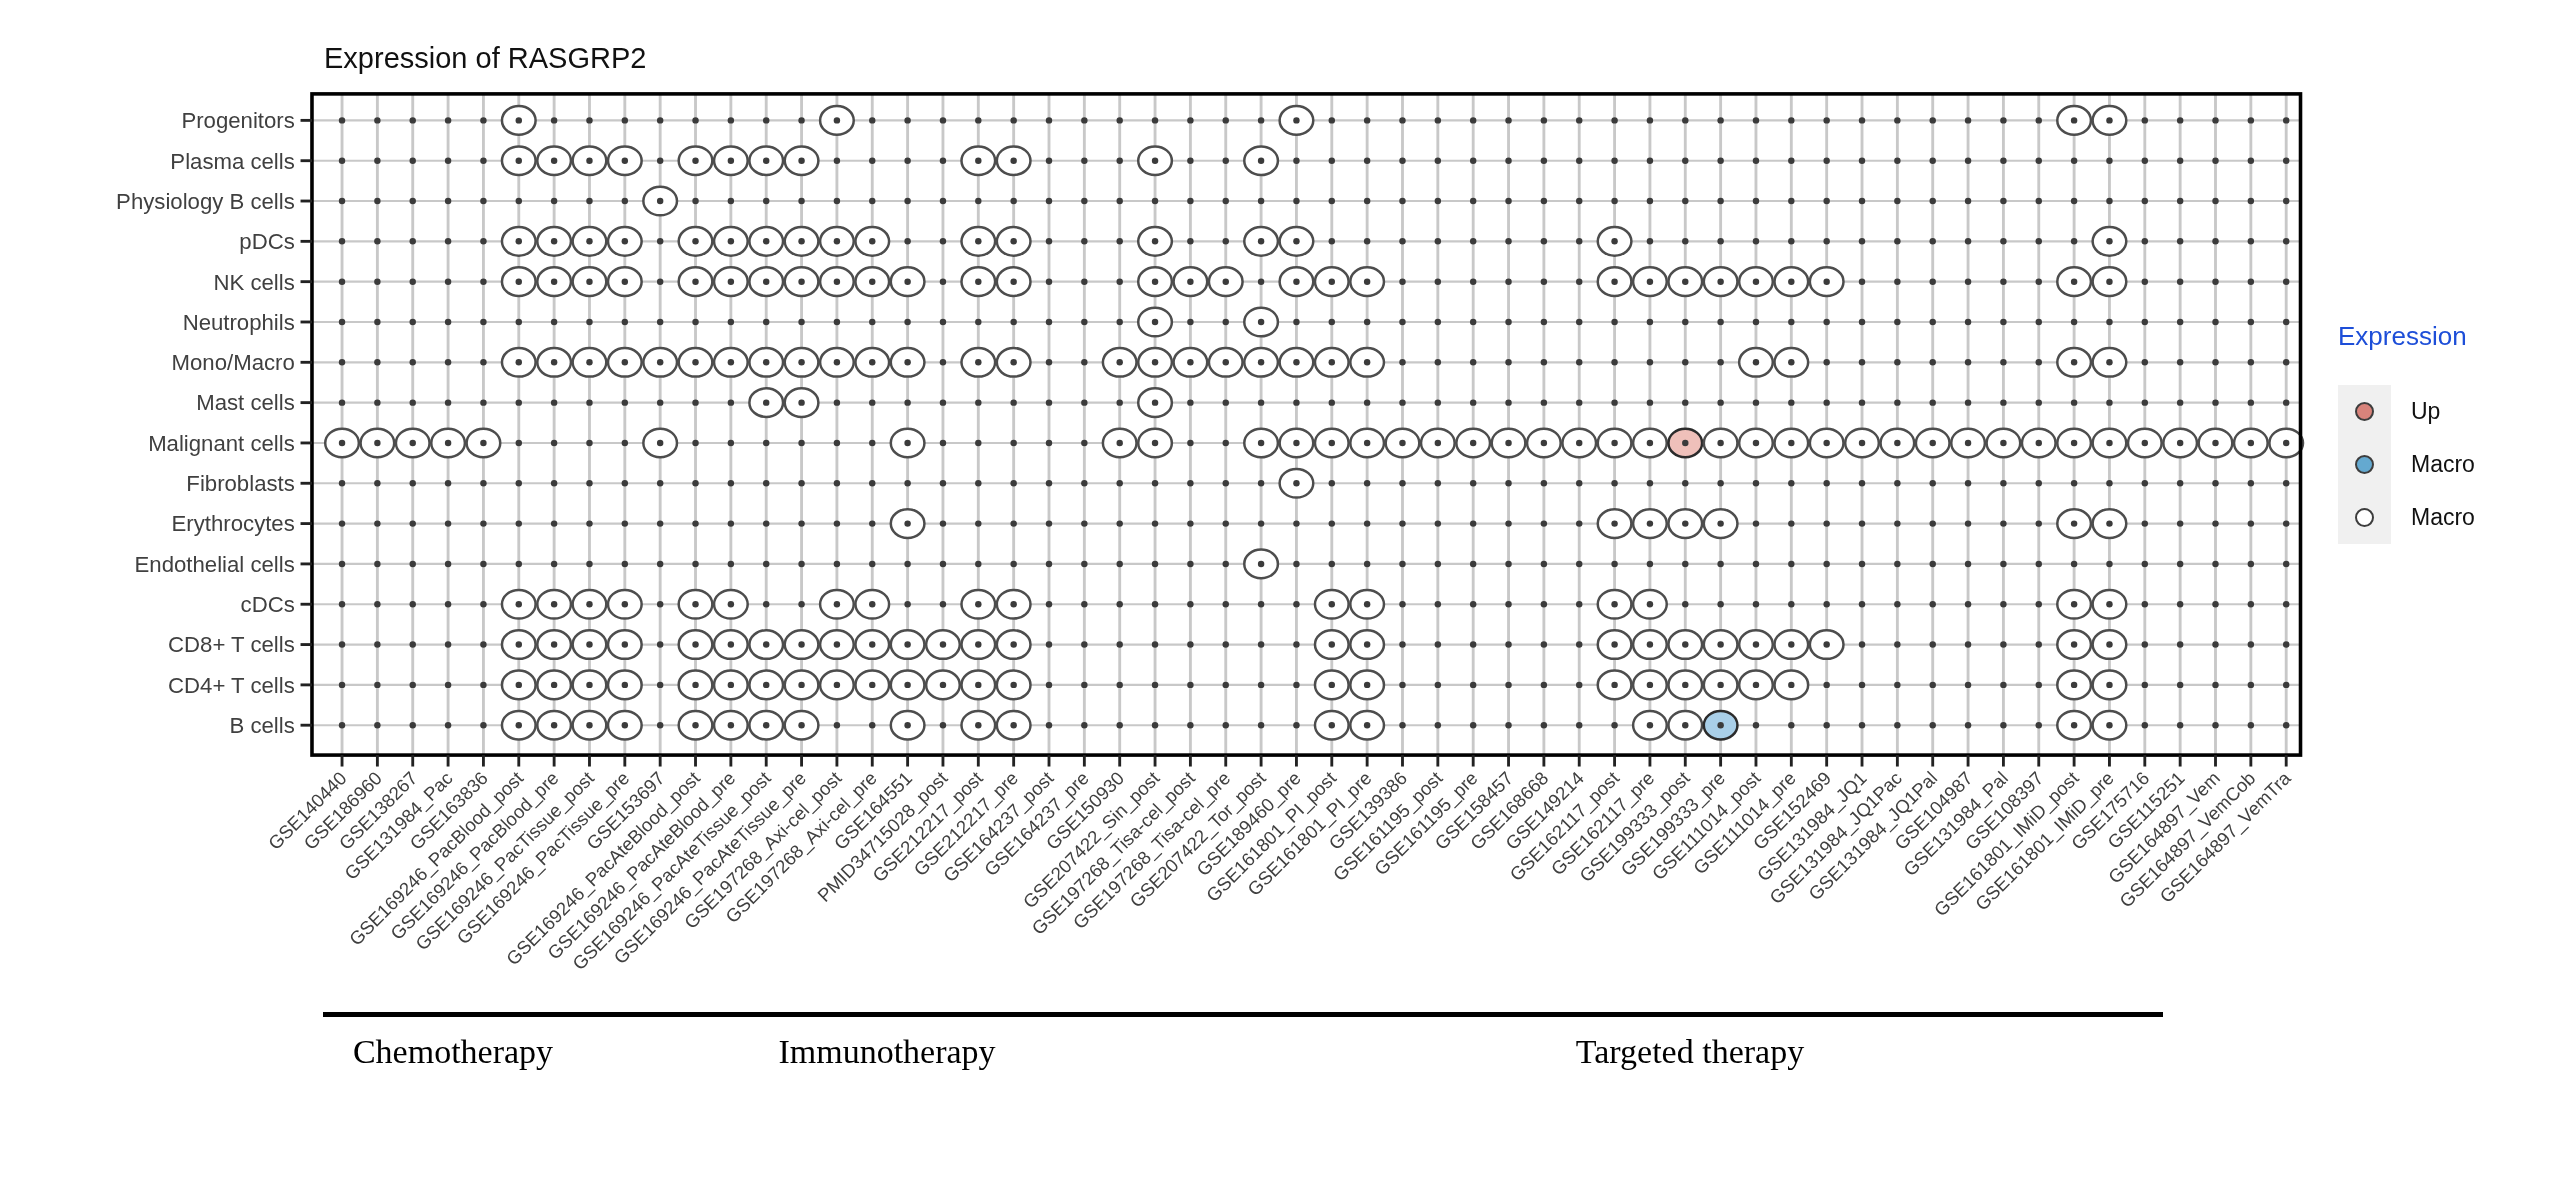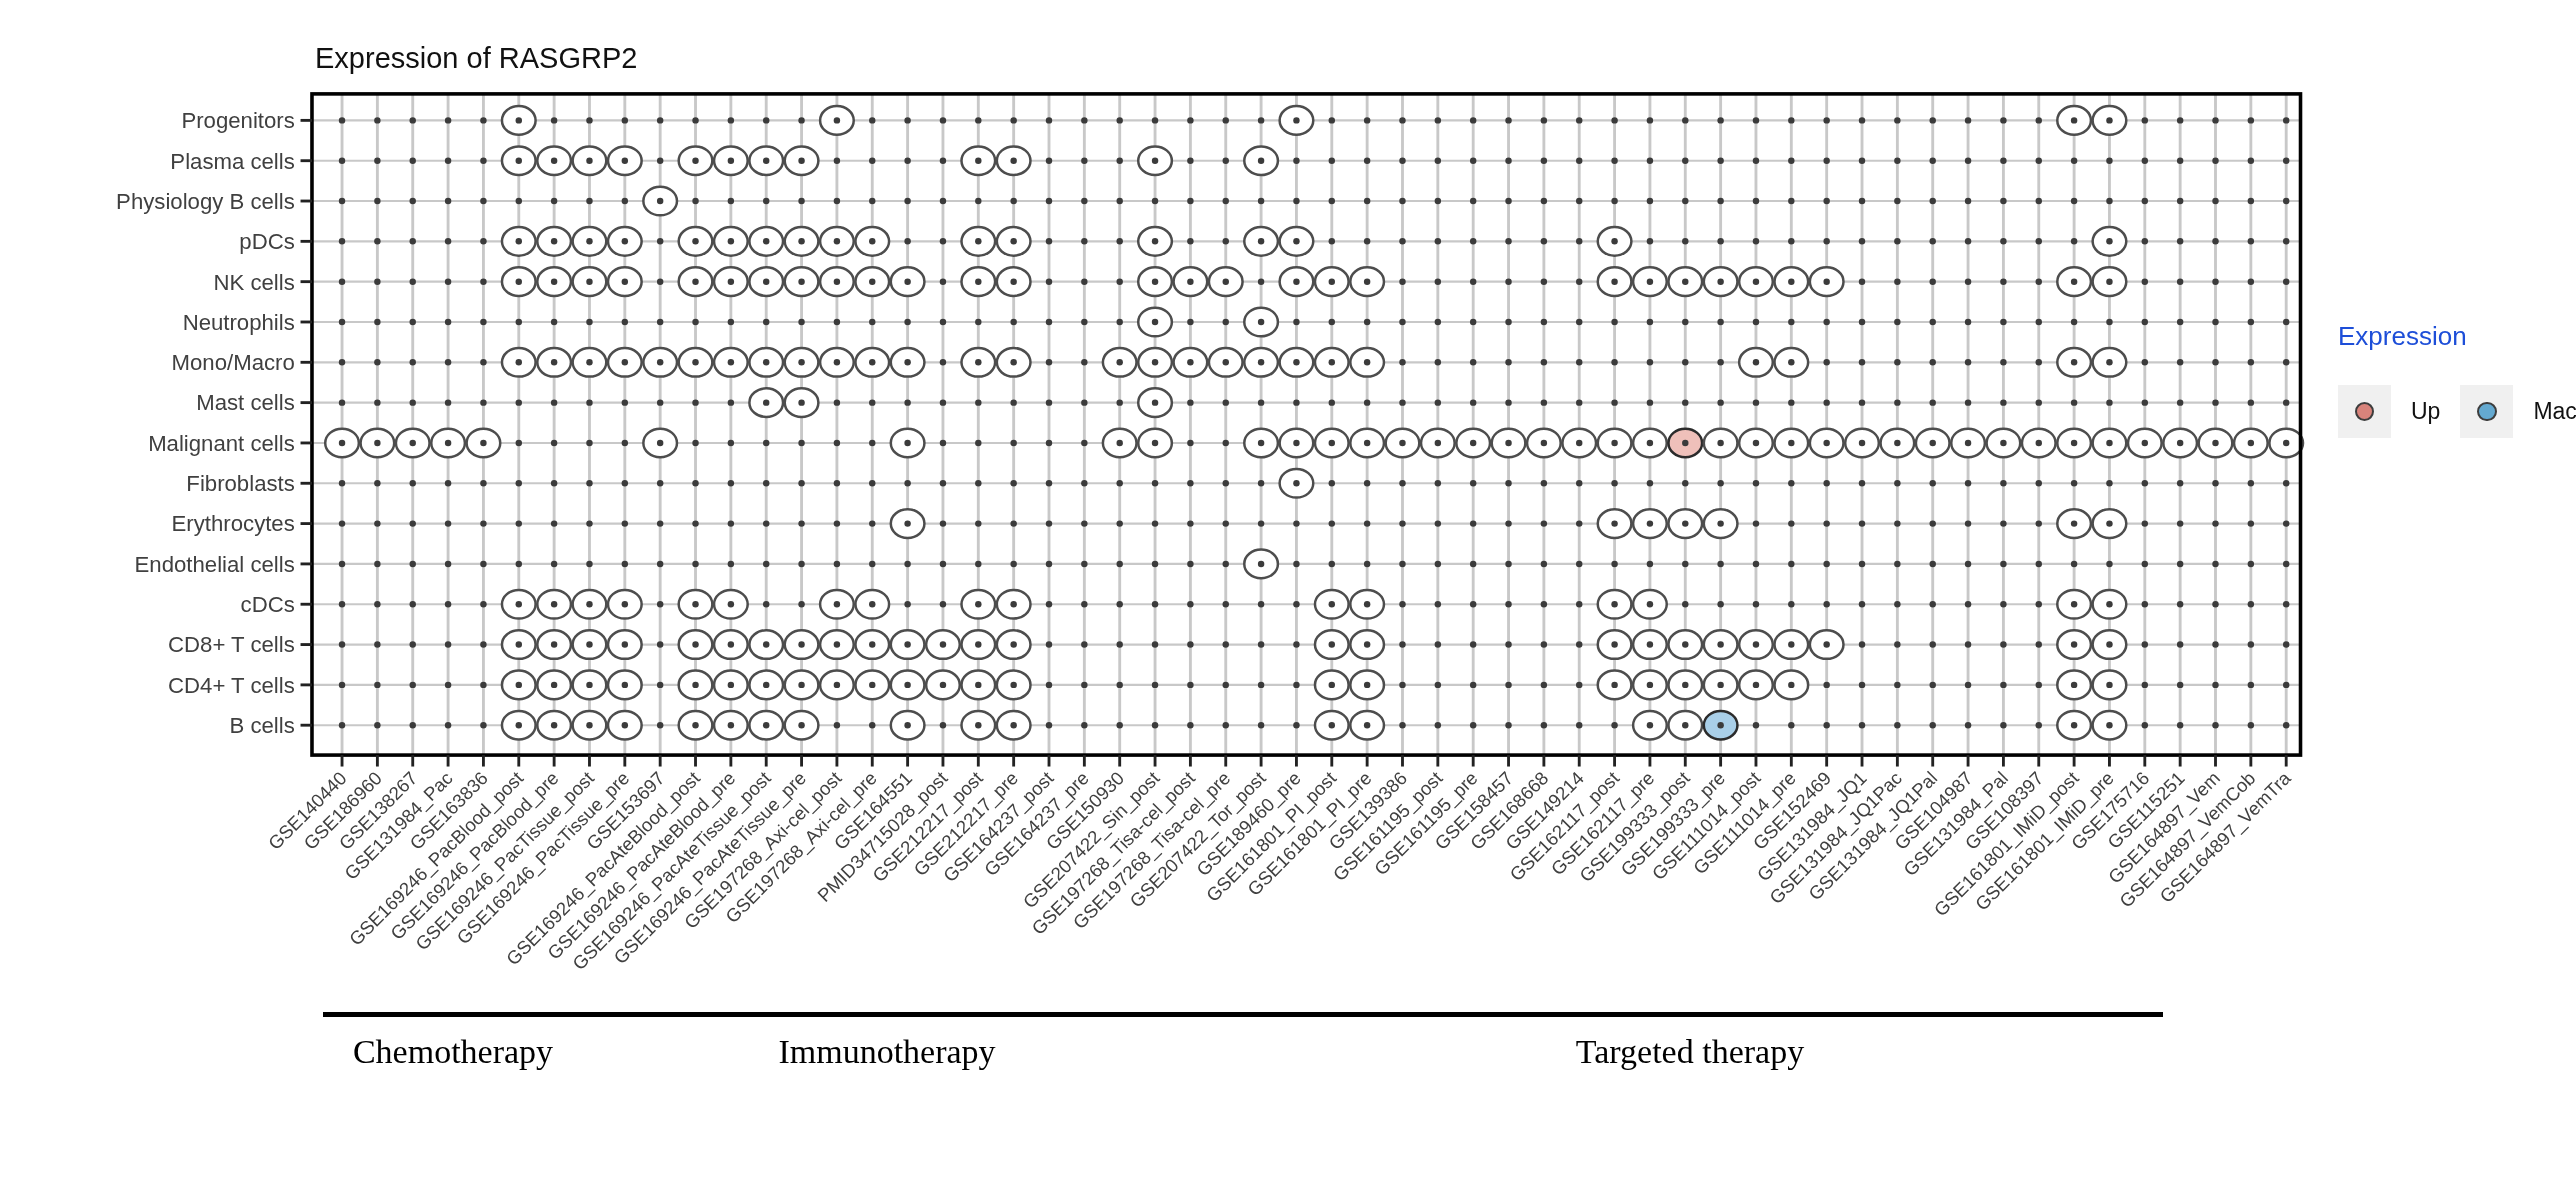--- a/index.html
+++ b/index.html
@@ -1,23 +1,23 @@
 <!DOCTYPE html>
 <html style="font-size:11.4px"><head>
 <meta charset="utf-8">
 <style>
   html,body{margin:0;padding:0;background:#ffffff;}
   .stage{position:relative;width:2576px;height:1181px;background:#ffffff;overflow:hidden;
          font-family:"Liberation Sans", sans-serif;}
   #plot{position:absolute;left:0;top:0;}
-  .chart-title{position:absolute;left:315px;top:42px;font-size:29px;color:#111;
+  .chart-title{position:absolute;left:324px;top:42px;font-size:29px;color:#111;
                font-family:"Liberation Sans", sans-serif;}
   .legend{position:absolute;left:2338px;top:321px;width:229px;}
   .legend-title{font-size:26px;color:#1d4ed8;margin-bottom:33px;}
-  .legend-keys{display:flex;flex-direction:row;gap:20px;}
+  .legend-keys{display:flex;flex-direction:column;}
   .legend-row{display:flex;align-items:center;height:53px;}
   .legend-key{width:53px;height:53px;background:#F0F0F0;display:flex;
               align-items:center;justify-content:center;}
   .legend-dot{width:15.7px;height:15.7px;border-radius:50%;border:2.1px solid #3d3d3d;background:#fff;}
   .legend-label{font-size:23px;color:#111;margin-left:20px;}
   .group-bar{position:absolute;top:1012px;height:5px;background:#000;}
   .group-label{position:absolute;top:1033px;font-family:"Liberation Serif", serif;
                font-size:34px;color:#000;text-align:center;white-space:nowrap;transform:translateX(-50%);margin-left:40px;}
 </style>
 </head>

